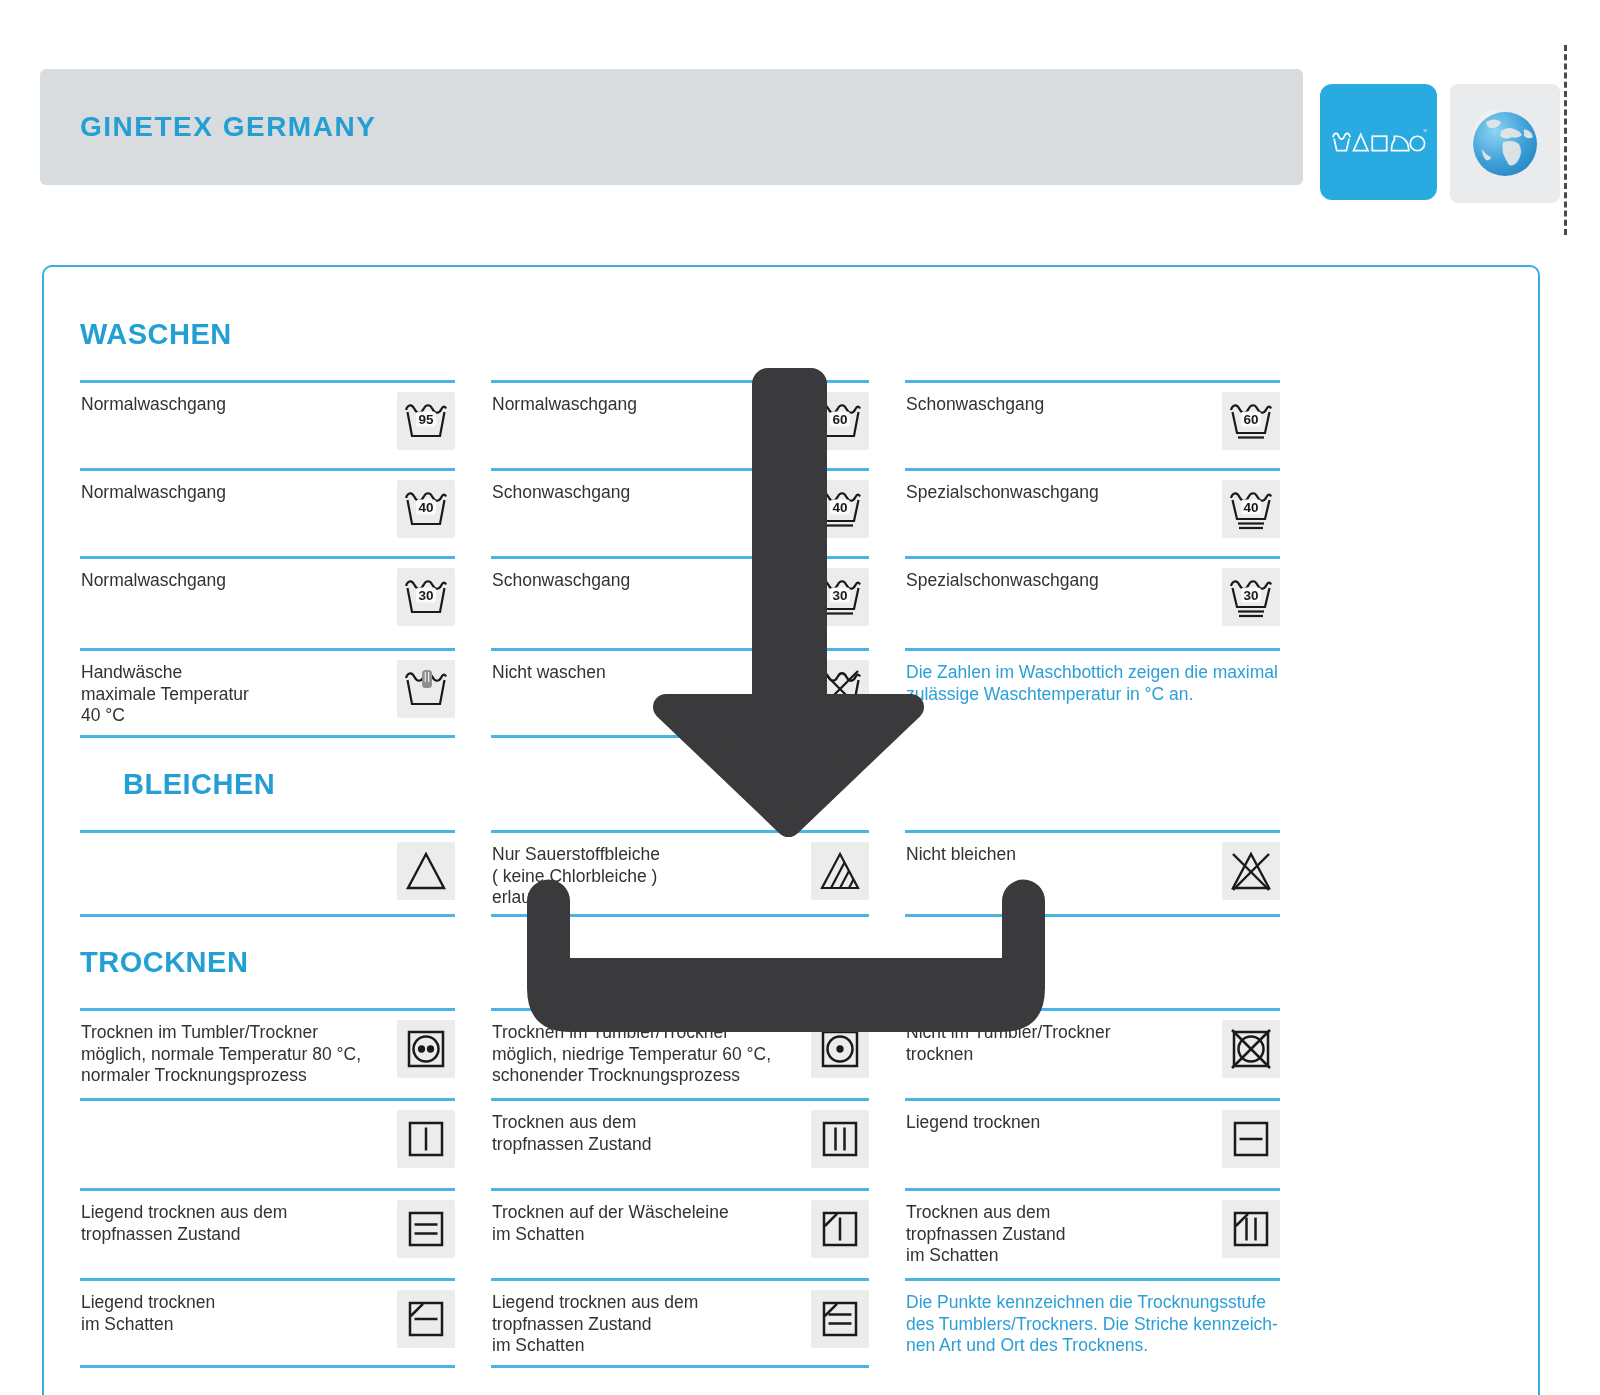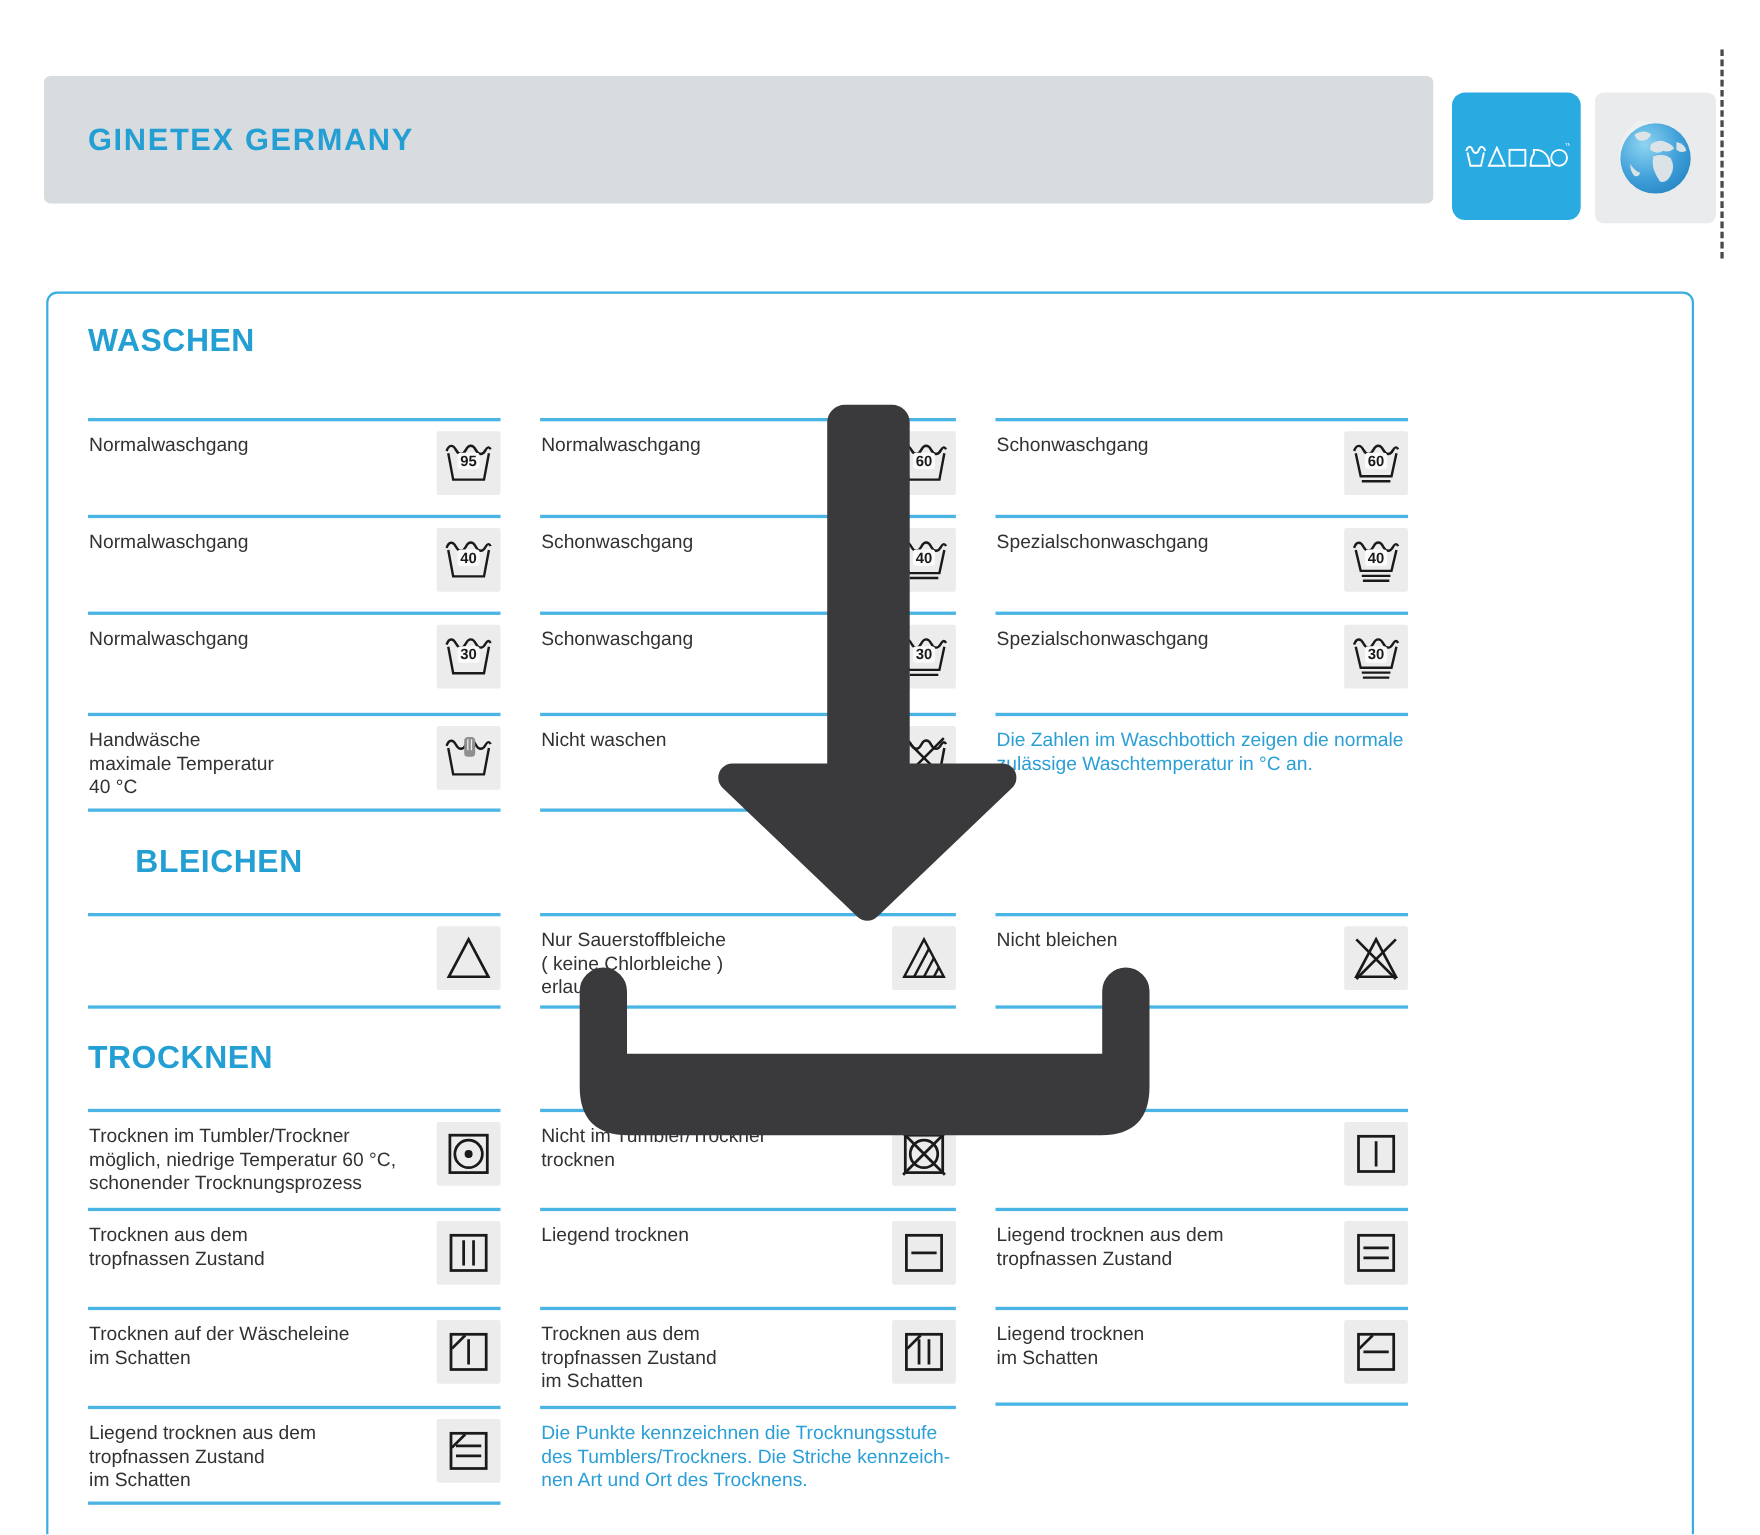--- a/index.html
+++ b/index.html
@@ -81,21 +81,21 @@
       </g>
       <path d="M35,3 a32,32 0 0 0 -22,55 a36,36 0 0 1 8,-58 z" fill="#ffffff" opacity="0.25"></path>
     </svg>
   </div>
 
   <div class="cutline"></div>
 
   <div class="panel"></div>
 
   <div id="sections">
-      <h2 class="section-title" style="top: 294px;">WASCHEN</h2>
+      <h2 class="section-title" style="top: 318px;">WASCHEN</h2>
       <div class="grid" style="top: 380px; grid-template-rows: 88px 88px 92px 90px;">
         <div class="cell">
           <div class="lbl">Normalwaschgang</div>
           <div class="iconbox">
             <svg width="46" height="46" viewBox="0 0 46 46">
               <g stroke="#1a1a1a" fill="none" stroke-width="2.2">
                 <path d="M3,12 C5,6 9,6 11.5,11 C14,16 18,16 20.5,11 C23,6 27,6 29.5,11 C32,16 36,16 38.5,11 C40,8 42,8 43,10.5"></path>
                 <path d="M4.5,14 L9,38 L37,38 L41.5,14"></path>
               </g>
               <rect x="13" y="13.5" width="20" height="15" rx="3" fill="#fbfbfb"></rect>
@@ -236,21 +236,21 @@
               <g stroke="#1a1a1a" fill="none" stroke-width="2.3">
                 <path d="M3,12 C5,6 9,6 11.5,11 C14,16 18,16 20.5,11 C23,6 27,6 29.5,11 C32,16 36,16 38.5,11 C40,8 42,8 43,10.5"></path>
                 <path d="M4.5,14 L9,38 L37,38 L41.5,14"></path>
                 <path d="M5,5 L41,41"></path>
                 <path d="M41,5 L5,41"></path>
               </g>
             </svg>
           </div>
         </div>
         <div class="cell notecell">
-          <div class="note">Die Zahlen im Waschbottich zeigen die normale
+          <div class="note">Die Zahlen im Waschbottich zeigen die maximal
 zulässige Waschtemperatur in °C an.</div>
         </div>
       </div>
       <h2 class="section-title" style="top: 768px; margin-left: 43px;">BLEICHEN</h2>
       <div class="grid" style="top: 830px; grid-template-rows: 87px;">
         <div class="cell bottom">
           <div class="iconbox">
             <svg width="46" height="46" viewBox="0 0 46 46">
               <g stroke="#1a1a1a" fill="none" stroke-width="2.4">
                 <path d="M23,6 L41,40 L5,40 Z"></path>
@@ -288,20 +288,35 @@
                 <path d="M23,6 L41,40 L5,40 Z"></path>
                 <path d="M5,6 L41,42"></path>
                 <path d="M41,6 L5,42"></path>
               </g>
             </svg>
           </div>
         </div>
       </div>
       <h2 class="section-title" style="top: 946px;">TROCKNEN</h2>
       <div class="grid" style="top: 1008px; grid-template-rows: 90px 90px 90px 90px;">
+        <div class="cell">
+          <div class="lbl">Trocknen im Tumbler/Trockner
+möglich, normale Temperatur 80 °C,
+normaler Trocknungsprozess</div>
+          <div class="iconbox">
+            <svg width="46" height="46" viewBox="0 0 46 46">
+              <g stroke="#1a1a1a" fill="none" stroke-width="2.5">
+                <rect x="6" y="6" width="34" height="34"></rect>
+                <circle cx="23" cy="23" r="12.5"></circle>
+                <circle cx="18.5" cy="23" r="2.4" fill="#1a1a1a"></circle>
+                <circle cx="27.5" cy="23" r="2.4" fill="#1a1a1a"></circle>
+              </g>
+            </svg>
+          </div>
+        </div>
         <div class="cell">
           <div class="lbl">Trocknen im Tumbler/Trockner
 möglich, niedrige Temperatur 60 °C,
 schonender Trocknungsprozess</div>
           <div class="iconbox">
             <svg width="46" height="46" viewBox="0 0 46 46">
               <g stroke="#1a1a1a" fill="none" stroke-width="2.5">
                 <rect x="6" y="6" width="34" height="34"></rect>
                 <circle cx="23" cy="23" r="12.5"></circle>
                 <circle cx="23" cy="23" r="2.4" fill="#1a1a1a"></circle>

